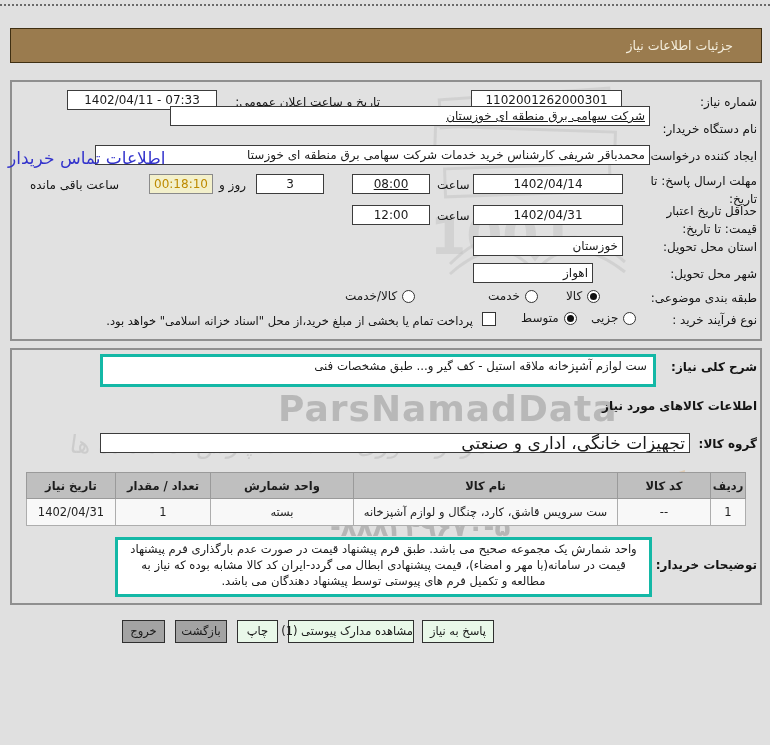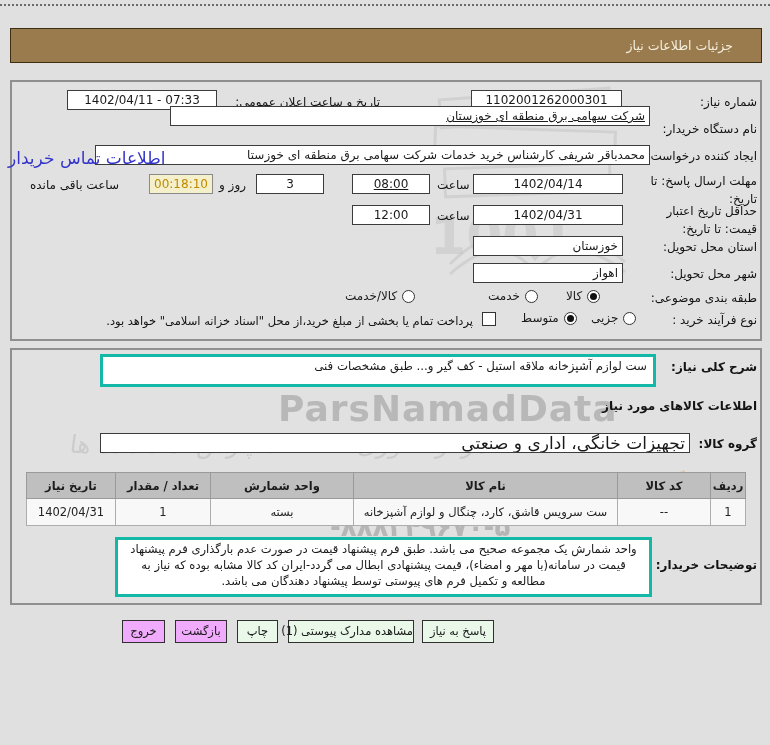--- a/index.html
+++ b/index.html
@@ -56,21 +56,21 @@
   }
   .goods-table td{
     background:#f8f8f8; border:1px solid #adadad; height:27px; text-align:center; color:#222;
   }
   .btn{
     position:absolute; top:620px; height:23px; z-index:4;
     border:1px solid #2f2f2f; text-align:center; line-height:21px;
     font-size:11.5px; cursor:pointer; white-space:nowrap;
   }
   .btn.green{ background:#e9f8e9; }
-  .btn.pink{ background:#f0abfc; }
+  .btn.pink{ background:#a3a3a3; }
   
   .wm{ position:absolute; z-index:0; pointer-events:none; white-space:nowrap; }
   .wm-brand{ left:278px; top:388px; font-size:36px; font-weight:bold; color:#9d9d9d; opacity:.8; direction:ltr; letter-spacing:1px; }
   .wm-cursive{ left:70px; top:430px; font-size:25px; color:#c3c3c3; opacity:.9; transform:skewX(-8deg); }
   .wm-orange1{ left:300px; top:470px; font-size:23px; color:#e09a4a; opacity:.4; font-weight:bold; }
   .wm-orange2{ left:330px; top:512px; font-size:26px; color:#404040; opacity:.35; font-weight:bold; direction:ltr; }
   .wm-digits{ left:430px; top:210px; font-size:52px; font-weight:bold; color:#b5b5b5; opacity:.45; direction:ltr; line-height:1.0; }
   .wm-books{ left:420px; top:84px; opacity:.5; }
 </style>
 </head>
@@ -122,21 +122,21 @@
 <div class="lbl" style="left:30px; top:178px;">ساعت باقی مانده</div>
 
 <div class="lbl wrap" style="right:13px; top:202px; width:112px;">حداقل تاریخ اعتبار قیمت: تا تاریخ:</div>
 <div class="inp center" style="left:473px; top:205px; width:150px;">1402/04/31</div>
 <div class="lbl" style="left:437px; top:209px;">ساعت</div>
 <div class="inp center" style="left:352px; top:205px; width:78px;">12:00</div>
 
 <div class="lbl" style="right:13px; top:240px;">استان محل تحویل:</div>
 <div class="inp" style="left:473px; top:236px; width:150px;">خوزستان</div>
 <div class="lbl" style="right:13px; top:267px;">شهر محل تحویل:</div>
-<div class="inp" style="left:473px; top:263px; width:150px;">اهواز</div>
+<div class="inp" style="left:473px; top:263px; width:120px;">اهواز</div>
 
 <div class="lbl" style="right:13px; top:291px;">طبقه بندی موضوعی:</div>
 <div class="radio-item" style="left:566px; top:289px;">
   <span class="radio on"></span>
   <span>کالا</span>
 </div>
 <div class="radio-item" style="left:488px; top:289px;">
   <span class="radio"></span>
   <span>خدمت</span>
 </div>

